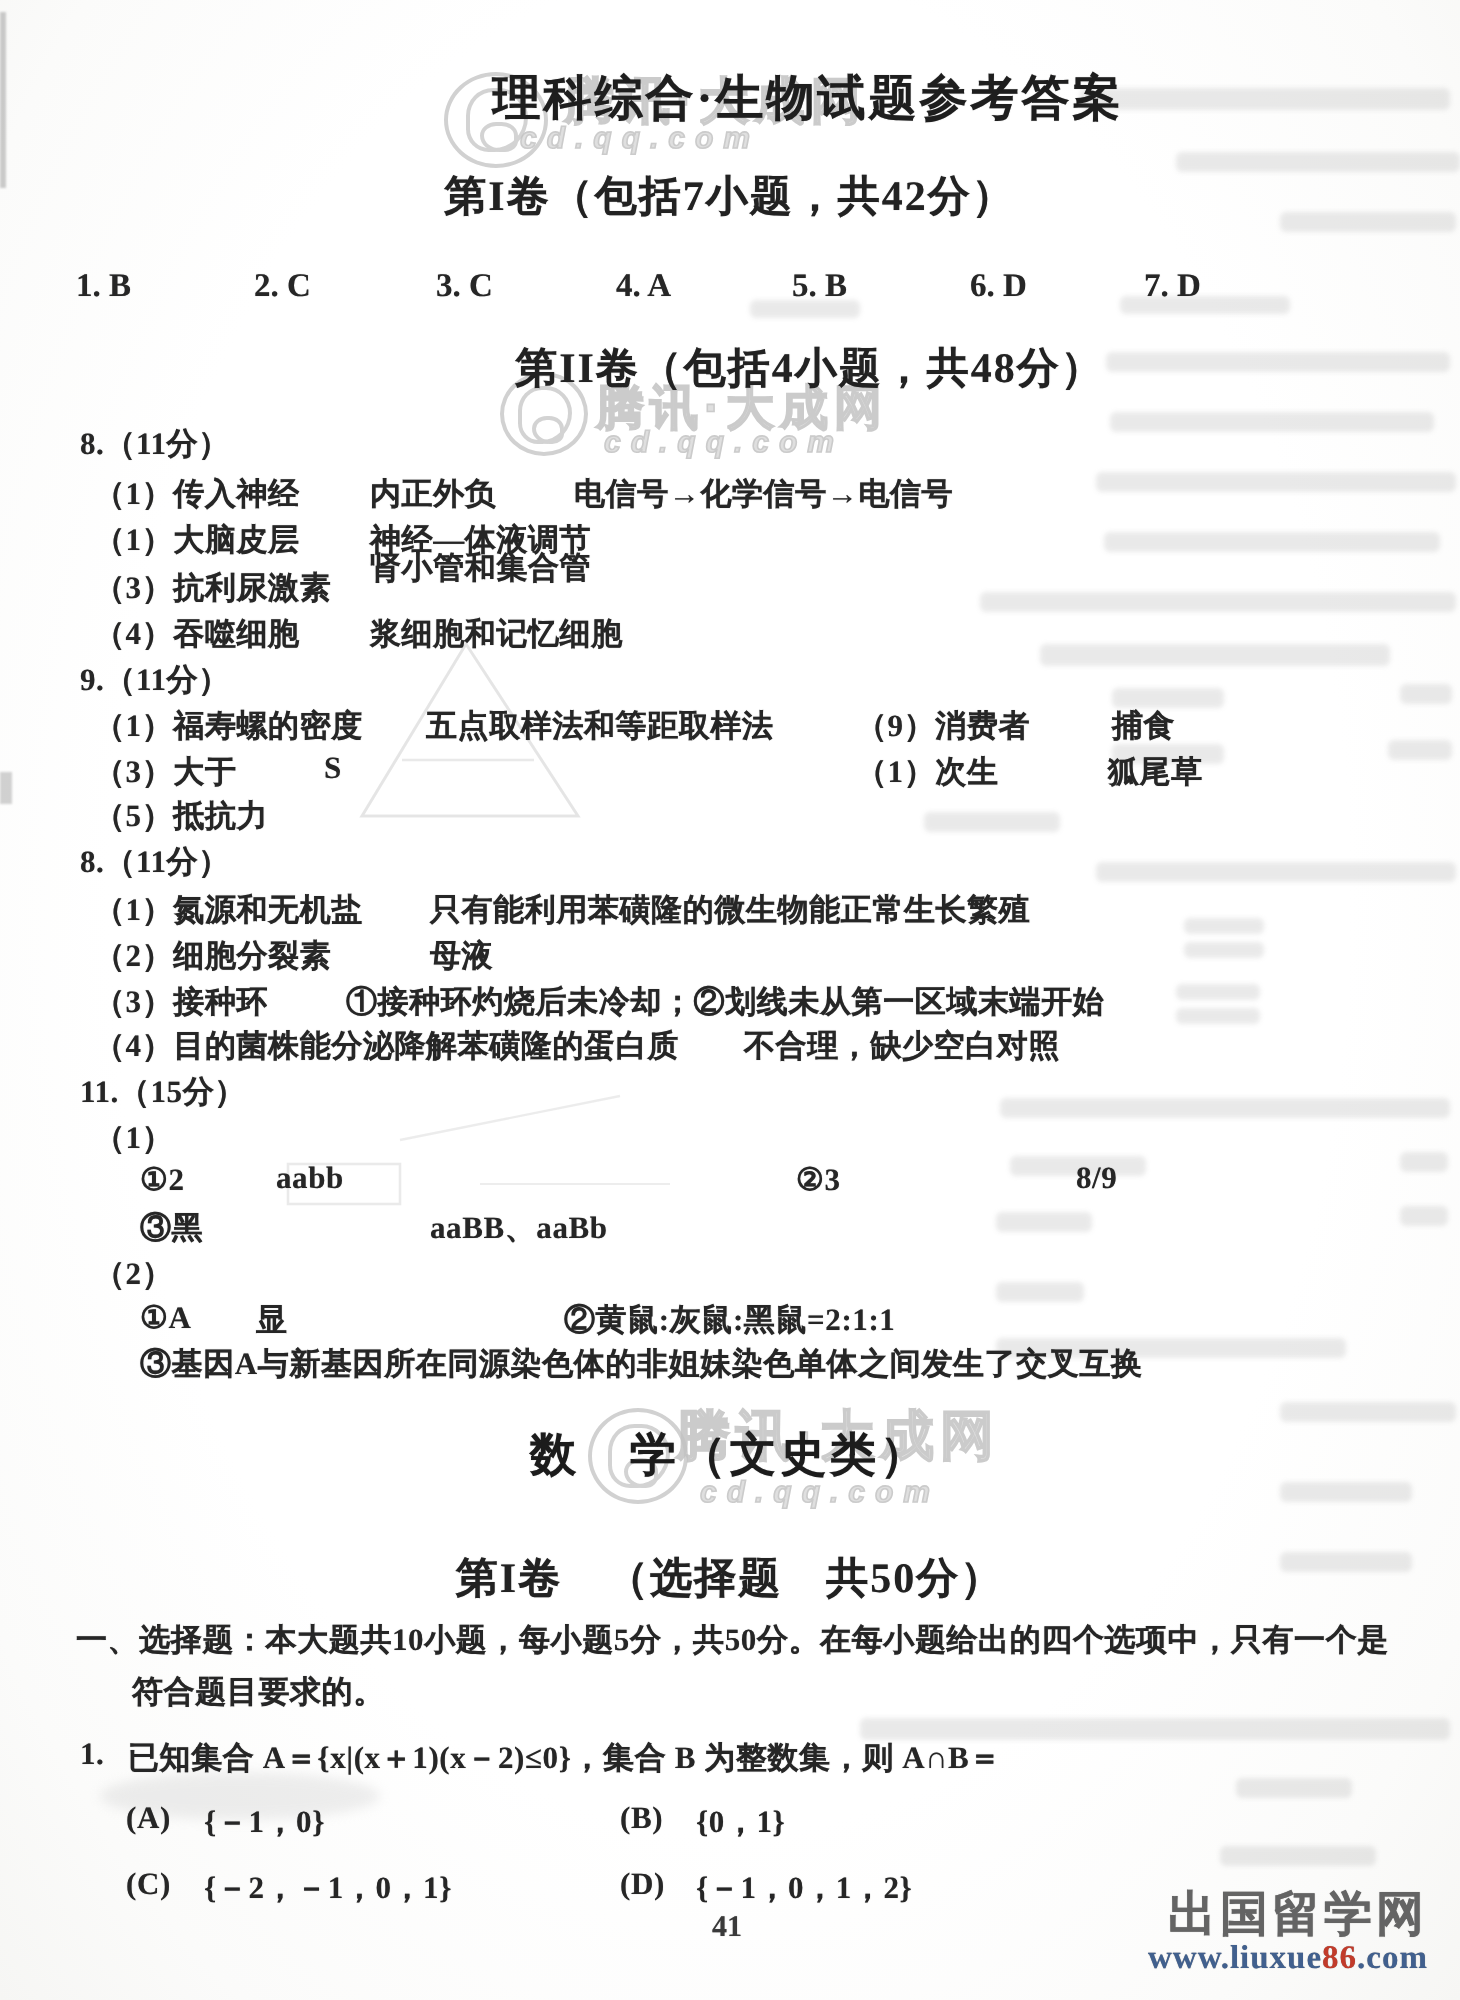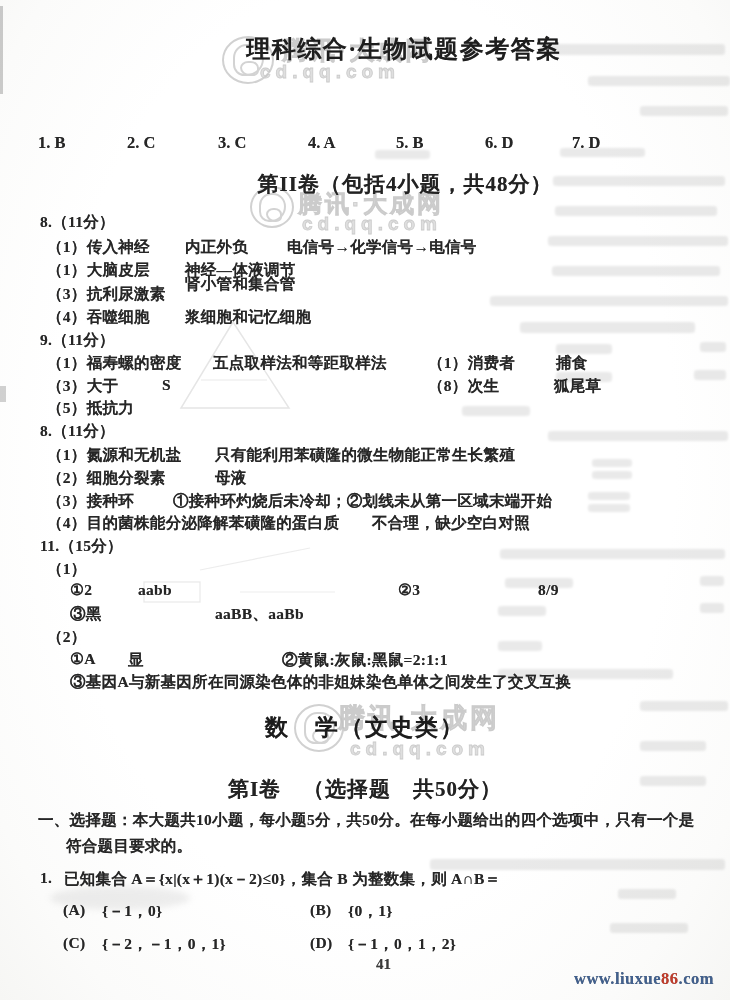--- a/index.html
+++ b/index.html
@@ -15,21 +15,21 @@
   .ans{font-size:16.5px;font-weight:700;}
   .body{font-size:15.5px;letter-spacing:.3px;}
   .big-title{font-size:23px;font-weight:700;letter-spacing:2px;color:#1c1c1c;}
   .pagenum{font-size:15px;font-weight:600;color:#3a3a3a;}
   .site{font-size:24px;font-weight:600;letter-spacing:2px;color:#646464;}
   .url{font-size:16.5px;font-weight:700;letter-spacing:.5px;}
   
   .wm{position:absolute;z-index:1;color:#dadada;-webkit-text-stroke:.8px #c2c2c2;
       font-family:"Liberation Sans","DejaVu Sans",sans-serif;font-weight:700;opacity:.85;}
   .wm-brand{font-size:25px;letter-spacing:3px;}
-  .wm-url{font-size:19px;letter-spacing:5px;font-weight:700;}
+  .wm-url{font-size:15px;letter-spacing:5px;font-weight:700;font-style:italic;}
   .wm-circle{position:absolute;z-index:1;border:2.5px solid #c6c6c6;border-radius:50%;opacity:.8;}
   .wm-circle::before{content:"";position:absolute;left:18%;top:14%;width:58%;height:64%;
       border:2px solid #c9c9c9;border-radius:48% 52% 60% 40%;}
   .wm-circle::after{content:"";position:absolute;left:34%;top:52%;width:30%;height:26%;
       border:2px solid #c9c9c9;border-radius:50% 50% 40% 60%;}
   
   .bleed{position:absolute;z-index:0;background:#9f9f9f;opacity:.22;border-radius:3px;
          filter:blur(1.3px);}
   .edge{position:absolute;z-index:3;background:#8f8f8f;filter:blur(.6px);}
   .ghost-svg{position:absolute;z-index:0;opacity:.5;}
@@ -47,20 +47,21 @@
 
   <div class="wm-circle" style="left:250px;top:186px;width:40px;height:38px;"></div>
   <div class="wm wm-brand" style="left:298px;top:188px;font-size:24px;">腾讯·大成网</div>
   <div class="wm wm-url" style="left:302px;top:213px;">cd.qq.com</div>
 
   <div class="wm-circle" style="left:294px;top:704px;width:46px;height:44px;"></div>
   <div class="wm wm-brand" style="left:338px;top:700px;font-size:27px;">腾讯·大成网</div>
   <div class="wm wm-url" style="left:350px;top:738px;">cd.qq.com</div>
 
   <div class="t ctr title" style="top:33px;padding-left:39px;">理科综合·生物试题参考答案</div>
+  <div class="t ctr h1" style="top:84px;">第I卷（包括7小题，共42分）</div>
 
   <div>
     <span class="t ans" style="left:38px;top:133px;">1. B</span>
     <span class="t ans" style="left:127px;top:133px;">2. C</span>
     <span class="t ans" style="left:218px;top:133px;">3. C</span>
     <span class="t ans" style="left:308px;top:133px;">4. A</span>
     <span class="t ans" style="left:396px;top:133px;font-family:Liberation Serif, serif;">5. B</span>
     <span class="t ans" style="left:485px;top:133px;">6. D</span>
     <span class="t ans" style="left:572px;top:133px;">7. D</span>
   </div>
@@ -77,25 +78,25 @@
     <span class="t body" style="left:47px;top:284px;">（3）抗利尿激素</span>
     <span class="t body" style="left:185px;top:274px;">肾小管和集合管</span>
     <span class="t body" style="left:47px;top:307px;">（4）吞噬细胞</span>
     <span class="t body" style="left:185px;top:307px;">浆细胞和记忆细胞</span>
   </div>
 
   <div class="t body" style="left:40px;top:330px;">9.（11分）</div>
   <div>
     <span class="t body" style="left:47px;top:353px;">（1）福寿螺的密度</span>
     <span class="t body" style="left:213px;top:353px;">五点取样法和等距取样法</span>
-    <span class="t body" style="left:428px;top:353px;">（1）消费者</span>
+    <span class="t body" style="left:428px;top:353px;">（9）消费者</span>
     <span class="t body" style="left:556px;top:353px;text-align:right;">捕食</span>
     <span class="t body" style="left:47px;top:376px;">（3）大于</span>
     <span class="t body" style="left:162px;top:376px;">S</span>
-    <span class="t body" style="left:428px;top:376px;">（8）次生</span>
+    <span class="t body" style="left:428px;top:376px;">（1）次生</span>
     <span class="t body" style="left:554px;top:376px;">狐尾草</span>
     <span class="t body" style="left:47px;top:398px;">（5）抵抗力</span>
   </div>
 
   <div class="t body" style="left:40px;top:421px;">8.（11分）</div>
   <div>
     <span class="t body" style="left:47px;top:445px;">（1）氮源和无机盐</span>
     <span class="t body" style="left:215px;top:445px;text-align:center;">只有能利用苯磺隆的微生物能正常生长繁殖</span>
     <span class="t body" style="left:47px;top:468px;">（2）细胞分裂素</span>
     <span class="t body" style="left:215px;top:468px;">母液</span>
@@ -132,21 +133,22 @@
     <span class="t body" style="left:63px;top:901px;">(A)</span>
     <span class="t body" style="left:102px;top:901px;">{－1，0}</span>
     <span class="t body" style="left:310px;top:901px;">(B)</span>
     <span class="t body" style="left:348px;top:901px;">{0，1}</span>
     <span class="t body" style="left:63px;top:934px;">(C)</span>
     <span class="t body" style="left:102px;top:934px;">{－2，－1，0，1}</span>
     <span class="t body" style="left:310px;top:934px;">(D)</span>
     <span class="t body" style="left:348px;top:934px;">{－1，0，1，2}</span>
   </div>
 
-  <div class="t pagenum" style="left:376px;top:956px;">41</div>
+  <div class="t pagenum" style="left:356px;top:956px;">41</div>
+  <div class="t site" style="right: 16px; left: auto; top: 941px; color: rgb(100, 100, 100);">出国留学网</div>
   <div class="t url" style="right:16px;left:auto;top:969px;">
     <span style="color: rgb(65, 96, 142);">www.liuxue</span><span style="color: rgb(194, 59, 42);">86</span><span style="color: rgb(65, 96, 142);">.com</span>
   </div>
 
   <div class="edge" style="left:0;top:6px;width:3px;height:88px;opacity:.45;"></div>
   <div class="edge" style="left:0;top:386px;width:6px;height:16px;opacity:.4;"></div>
 
   <svg class="ghost-svg" style="left:175px;top:318px;" width="120" height="95">
     <polygon points="58,4 6,90 114,90" fill="none" stroke="#cdcdcd" stroke-width="1.5"></polygon>
     <line x1="26" y1="62" x2="92" y2="62" stroke="#d4d4d4" stroke-width="1.2"></line>

